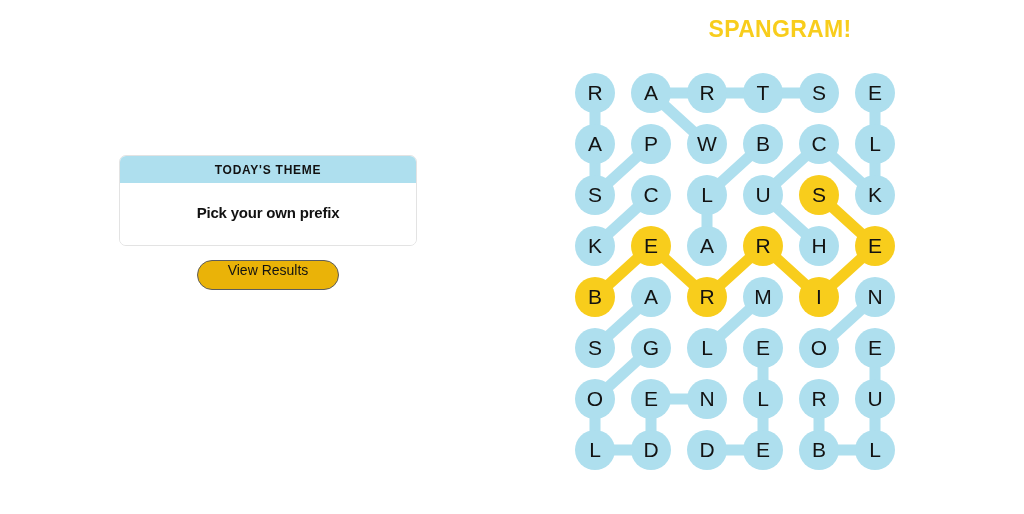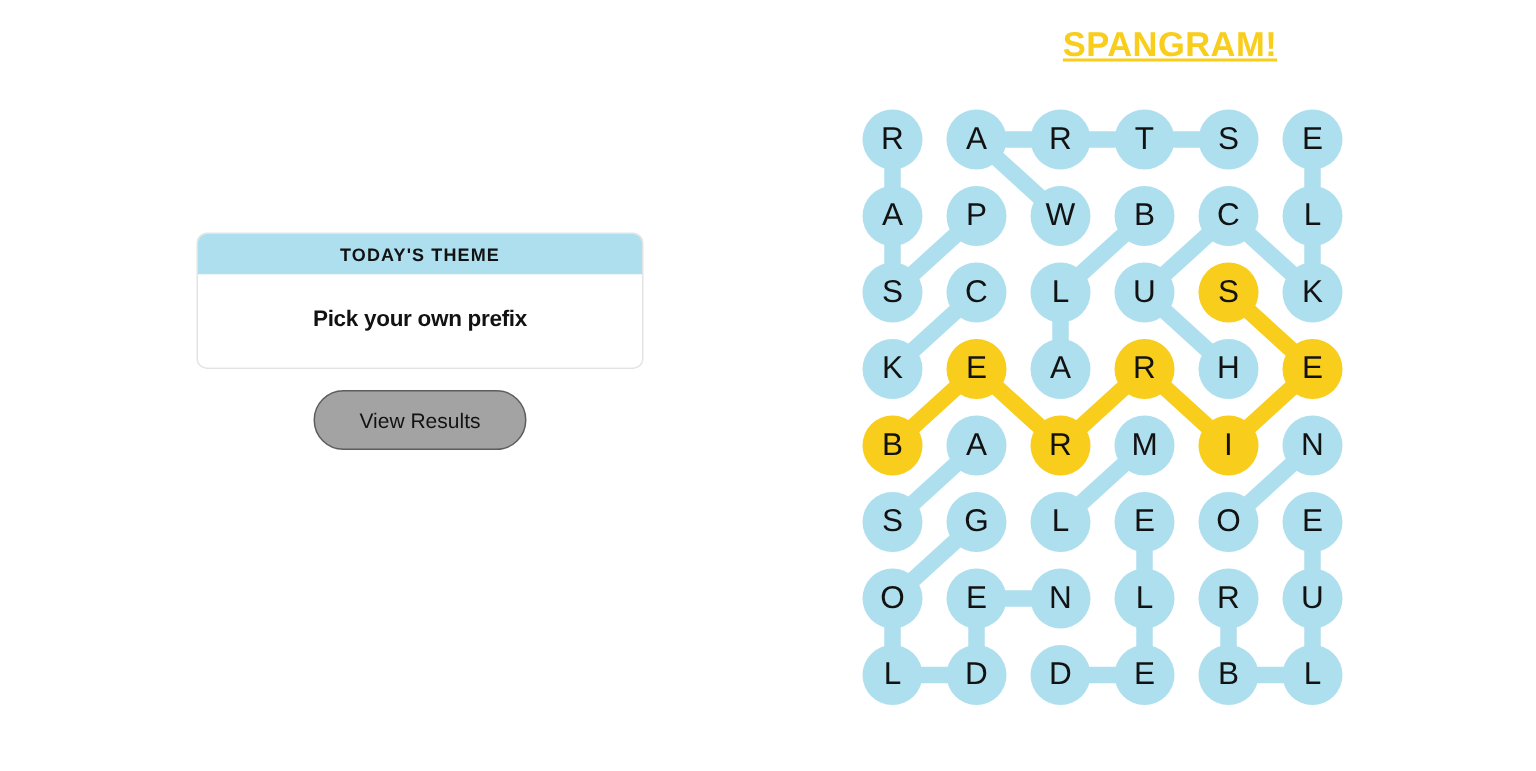--- a/index.html
+++ b/index.html
@@ -22,21 +22,20 @@
     height: 514px;
   }
 
   
   .left-panel {
     position: absolute;
     left: 0;
     top: 0;
     width: 536px;
     height: 514px;
-    margin-left: 12px;
   }
   .theme-card {
     position: absolute;
     left: 119px;
     top: 155px;
     width: 298px;
     border: 1px solid #e3e3e3;
     border-radius: 7px;
     background: #ffffff;
     overflow: hidden;
@@ -68,25 +67,25 @@
     position: absolute;
     left: 119px;
     top: 260px;
     width: 298px;
     text-align: center;
   }
   .view-results-btn {
     display: inline-block;
     border: 1px solid #5d5d5d;
     border-radius: 22px;
-    background: #a3a3a3;
+    background: #eab308;
     color: #121212;
     font-size: 14px;
     font-family: "Liberation Sans", sans-serif;
-    padding: 11px 30px 11px 30px;
+    padding: 1px 30px 11px 30px;
     line-height: 16px;
     cursor: pointer;
   }
 
   
   .right-panel {
     position: absolute;
     left: 536px;
     top: 0;
     width: 488px;
@@ -96,21 +95,20 @@
     position: absolute;
     left: 0;
     top: 16px;
     width: 488px;
     text-align: center;
     font-size: 23px;
     font-weight: bold;
     color: #F8CD1C;
     letter-spacing: 0.3px;
     line-height: 27px;
-    text-decoration: underline;
   }
   .board {
     position: absolute;
     left: 39px;
     top: 73px;
     width: 320px;
     height: 412px;
   }
   .board svg {
     position: absolute;

